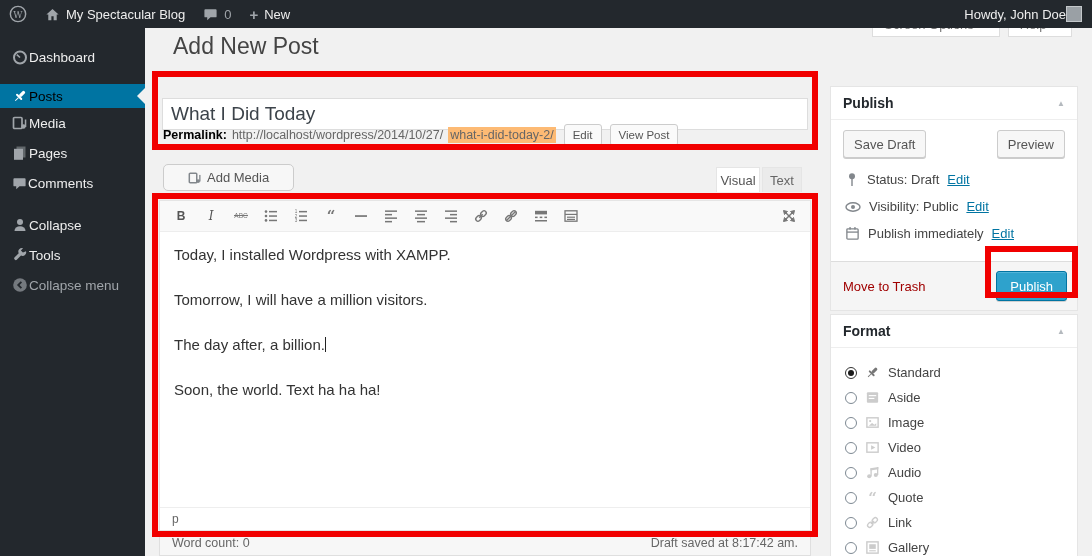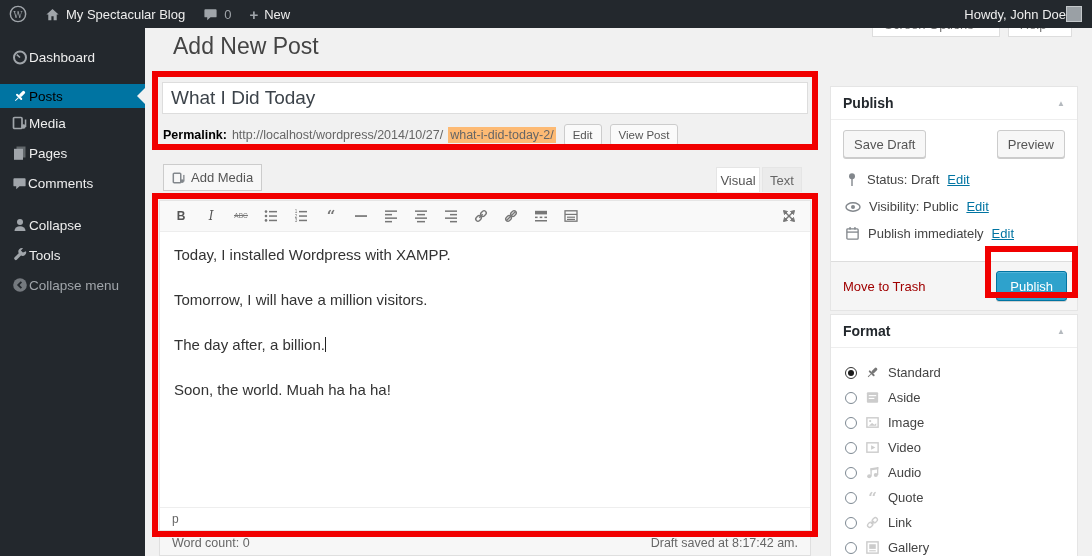--- a/index.html
+++ b/index.html
@@ -32,32 +32,32 @@
 
   
   .page-title{position:absolute;left:173px;top:33px;font-size:23px;font-weight:400;color:#444;z-index:1;}
   .top-tab{position:absolute;top:12px;height:25px;background:#fff;border:1px solid #ddd;border-top:none;
     display:flex;align-items:center;justify-content:center;gap:6px;color:#777;font-size:13px;cursor:pointer;box-sizing:border-box;}
   .tt-caret{font-size:8px;color:#b4b9be;}
   .tab-screenoptions{left:872px;width:128px;}
   .tab-help{left:1008px;width:64px;}
 
   
-  .title-input{position:absolute;left:162px;top:82px;width:646px;height:32px;box-sizing:border-box;
+  .title-input{position:absolute;left:162px;top:98px;width:646px;height:32px;box-sizing:border-box;
     border:1px solid #ddd;background:#fff;font-family:inherit;font-size:19px;color:#3c434a;padding:1px 8px;outline:none;z-index:1;}
   .permalink-row{position:absolute;left:163px;top:124px;width:648px;display:flex;align-items:center;gap:5px;
     font-size:12.5px;color:#666;z-index:1;white-space:nowrap;}
   .permalink-row b{font-weight:bold;color:#000000;}
   .slug-hl{background:#fdba74;padding:1px 2px;}
   .small-btn{display:inline-flex;align-items:center;height:20px;padding:0 8px;background:#fafafa;
     border:1px solid #ccc;border-radius:3px;color:#555;font-size:11.5px;cursor:pointer;margin-left:3px;}
 
   
   .add-media-btn{position:absolute;left:163px;top:164px;height:25px;display:flex;align-items:center;gap:5px;
-    padding:0 8px;background:#f7f7f7;border:1px solid #ccc;border-radius:0;color:#555;font-size:13px;cursor:pointer;z-index:1;}
+    padding:0 24px;background:#f7f7f7;border:1px solid #ccc;border-radius:5px;color:#555;font-size:13px;cursor:pointer;z-index:1;}
   .editor-tab{position:absolute;top:167px;height:25px;display:flex;align-items:center;justify-content:center;
     font-size:13px;color:#555;cursor:pointer;box-sizing:border-box;z-index:1;}
   .tab-visual{left:716px;width:44px;background:#fff;border:1px solid #e5e5e5;border-bottom:none;}
   .tab-text{left:762px;width:40px;background:#ebebeb;border:1px solid #e5e5e5;border-bottom:none;color:#666;}
 
   
   .editor-box{position:absolute;left:159px;top:200px;width:652px;height:331px;background:#fff;
     border:1px solid #e5e5e5;box-sizing:border-box;z-index:1;}
   .mce-toolbar{height:30px;display:flex;align-items:center;gap:4px;padding:0 8px;background:#f9f9f9;
     border-bottom:1px solid #ededed;}
@@ -353,21 +353,21 @@
             <polygon points="13.5,2.5 9.5,3.5 12.5,6.5"></polygon>
             <polygon points="2.5,13.5 3.5,9.5 6.5,12.5"></polygon>
             <polygon points="13.5,13.5 12.5,9.5 9.5,12.5"></polygon>
           </svg>
       </div>
     </div>
     <div class="editor-body">
       <p><span>Today, I installed Wordpress with XAMPP.</span></p>
       <p><span>Tomorrow, I will have a million visitors.</span></p>
       <p><span>The day after, a billion.</span><span class="caret"></span></p>
-      <p><span>Soon, the world. Muah ha ha ha!</span></p>
+      <p><span>Soon, the world. Text ha ha ha!</span></p>
     </div>
     <div class="path-bar">
       <span>p</span>
     </div>
   </div>
 
   <div class="status-bar">
     <span>
       <span>Word count:</span>
       <span>0</span>

